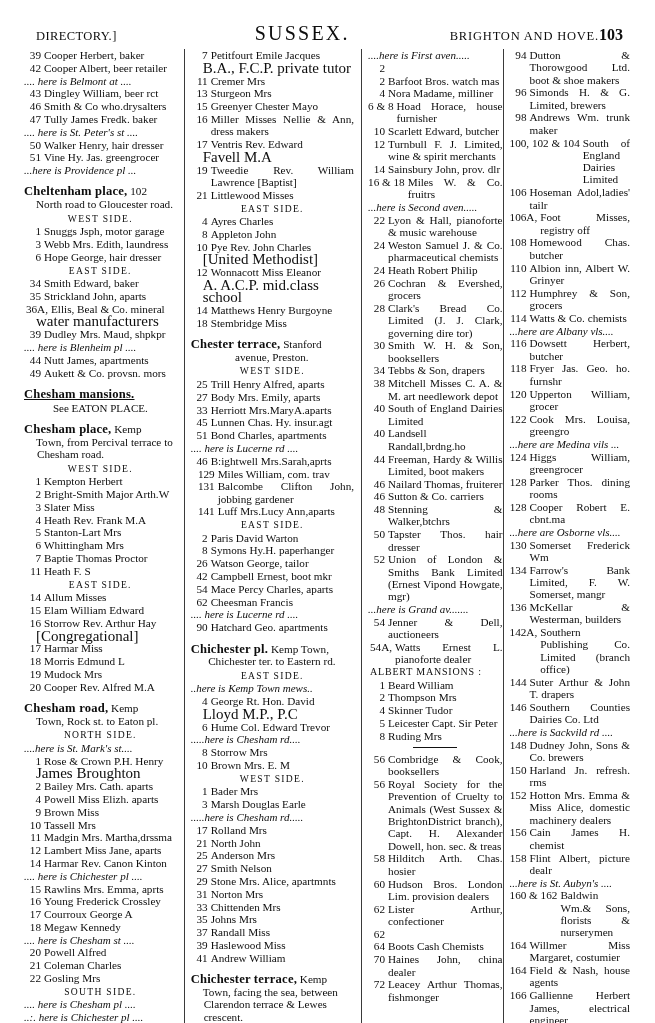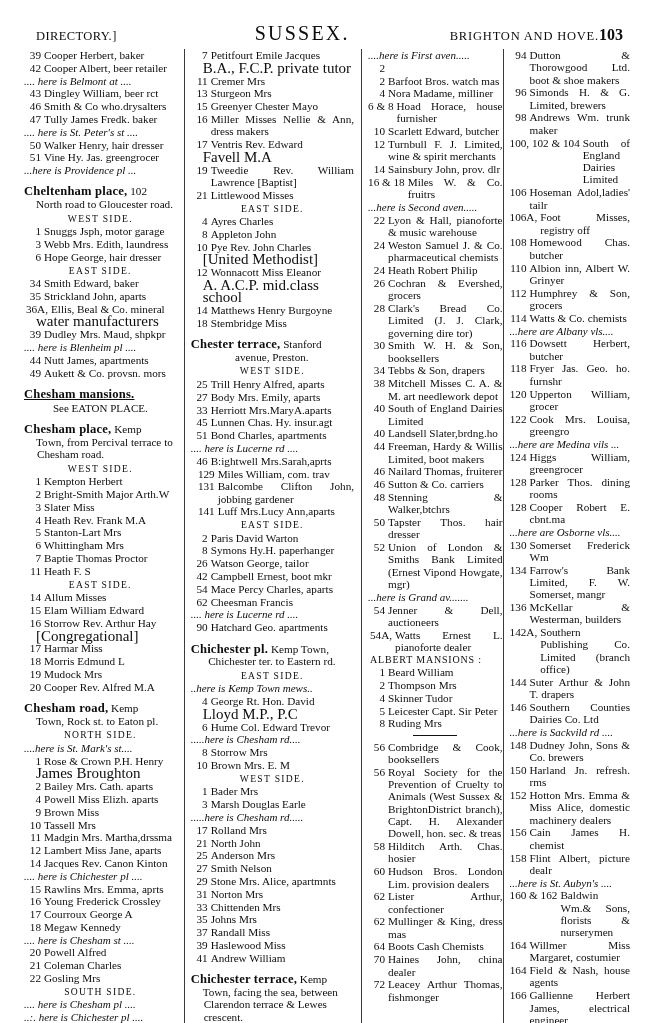--- a/index.html
+++ b/index.html
@@ -359,21 +359,21 @@
         <div class="entry justified">
           <span class="num">11</span>
           <span class="txt">Madgin Mrs. Martha,drssma</span>
         </div>
         <div class="entry justified">
           <span class="num">12</span>
           <span class="txt">Lambert Miss Jane, aparts</span>
         </div>
         <div class="entry justified">
           <span class="num">14</span>
-          <span class="txt">Jacques Rev. Canon Kinton</span>
+          <span class="txt">Harmar Rev. Canon Kinton</span>
         </div>
         <div class="hereis">.... here is Chichester pl ....</div>
         <div class="entry justified">
           <span class="num">15</span>
           <span class="txt">Rawlins Mrs. Emma, aprts</span>
         </div>
         <div class="entry justified">
           <span class="num">16</span>
           <span class="txt">Young Frederick Crossley</span>
         </div>
@@ -690,21 +690,21 @@
         <div class="entry justified">
           <span class="num">38</span>
           <span class="txt">Mitchell Misses C. A. &amp; M. art needlework depot</span>
         </div>
         <div class="entry justified">
           <span class="num">40</span>
           <span class="txt">South of England Dairies Limited</span>
         </div>
         <div class="entry justified">
           <span class="num">40</span>
-          <span class="txt">Landsell Slater,brdng.ho</span>
+          <span class="txt">Landsell Randall,brdng.ho</span>
         </div>
         <div class="entry justified">
           <span class="num">44</span>
           <span class="txt">Freeman, Hardy &amp; Willis Limited, boot makers</span>
         </div>
         <div class="entry justified">
           <span class="num">46</span>
           <span class="txt">Nailard Thomas, fruiterer</span>
         </div>
         <div class="entry justified">
@@ -769,21 +769,20 @@
         <div class="entry justified">
           <span class="num">60</span>
           <span class="txt">Hudson Bros. London Lim. provision dealers</span>
         </div>
         <div class="entry justified">
           <span class="num">62</span>
           <span class="txt">Lister Arthur, confectioner</span>
         </div>
         <div class="entry justified">
           <span class="num">62</span>
-          <span class="txt">Mullinger &amp; King, dress mas</span>
         </div>
         <div class="entry justified">
           <span class="num">64</span>
           <span class="txt">Boots Cash Chemists</span>
         </div>
         <div class="entry justified">
           <span class="num">70</span>
           <span class="txt">Haines John, china dealer</span>
         </div>
         <div class="entry justified">

